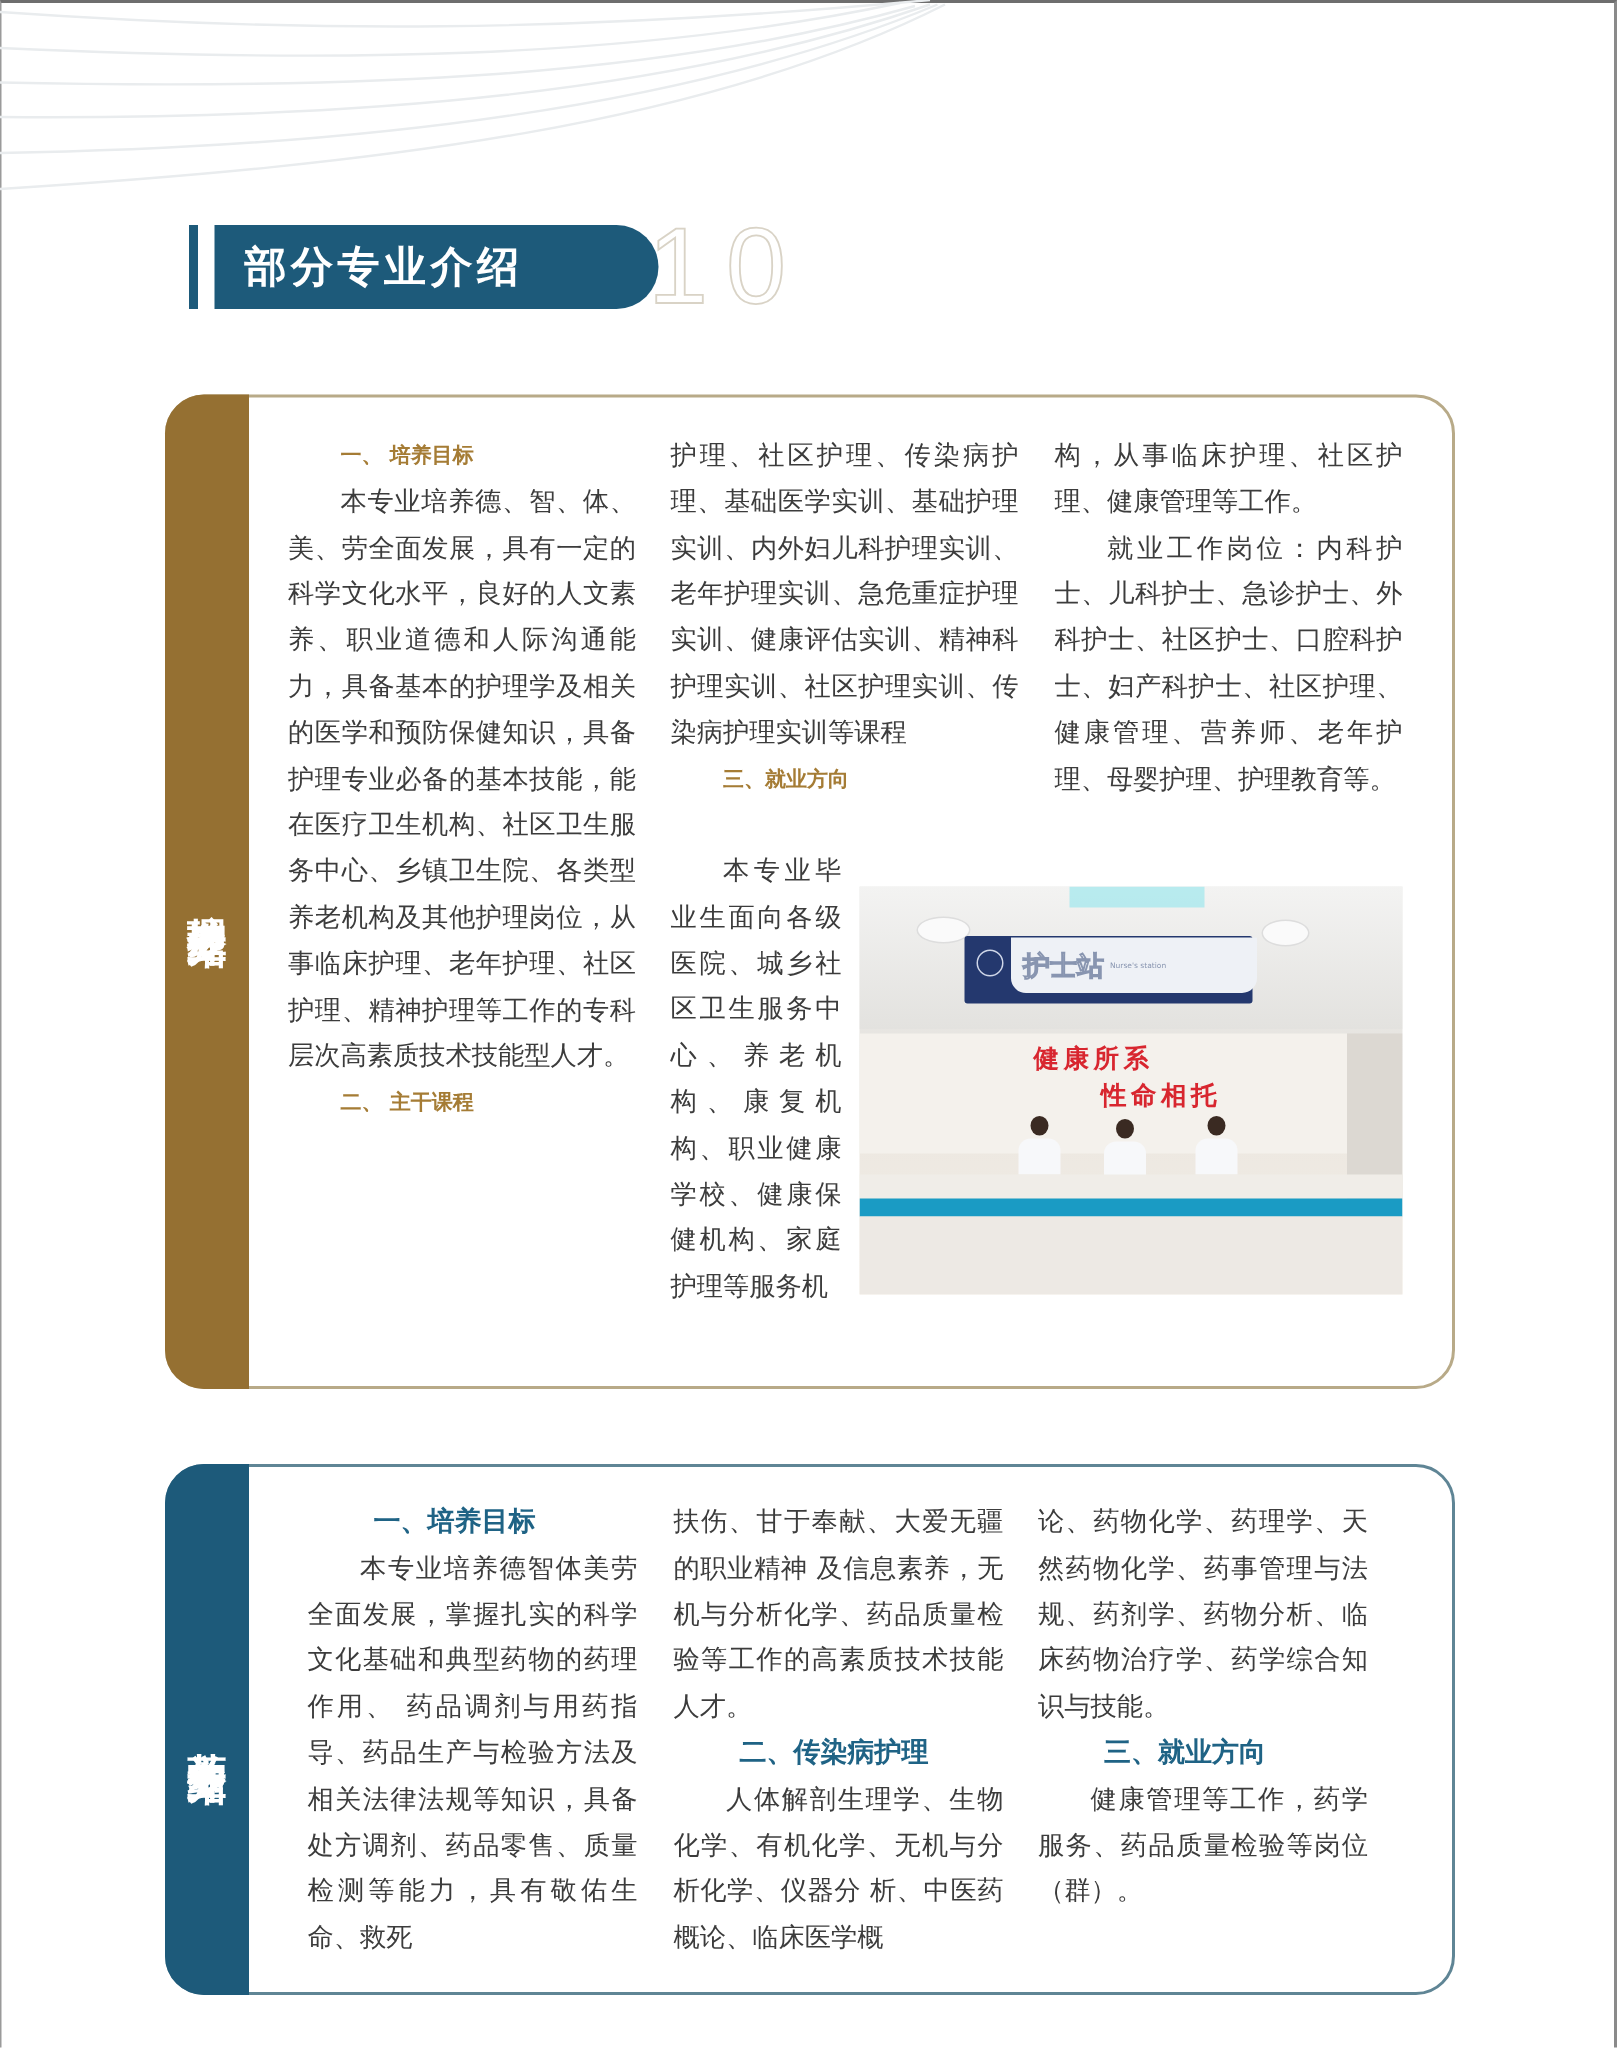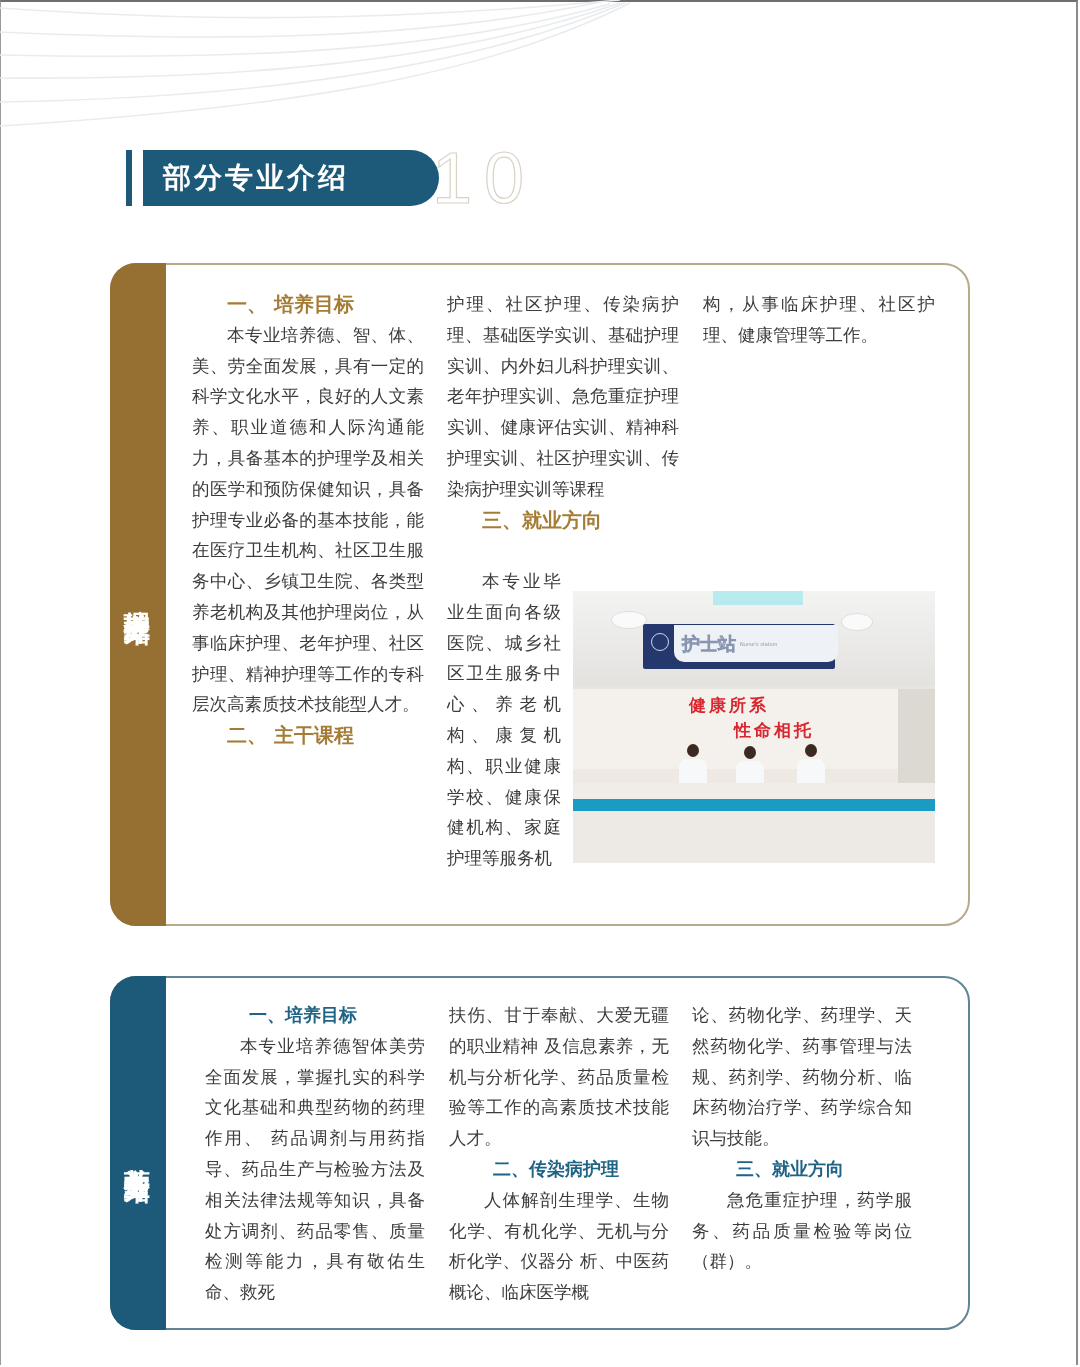--- a/index.html
+++ b/index.html
@@ -41,21 +41,21 @@
     color: #fff; font-size: 26px; font-weight: bold; letter-spacing: 2px;
   }
   .card1 { left: 110px; top: 263px; width: 860px; height: 663px; border: 2px solid #b8aa88; }
   .card1 .tab { background: #957032; left: -2px; top: -2px; bottom: -2px; }
   .card2 { left: 110px; top: 976px; width: 860px; height: 354px; border: 2px solid #5f8595; }
   .card2 .tab { background: #1d5a7a; left: -2px; top: -2px; bottom: -2px; }
 
   .col { position: absolute; font-size: 17.5px; line-height: 30.8px; color: #3c3c3c; text-align: justify; }
   .col p { margin: 0; }
   .indent { text-indent: 2em; }
-  .h-gold { color: #a57c35; font-weight: bold; font-size: 20px; }
+  .h-gold { color: #a57c35; font-weight: bold; font-size: 14px; }
   .h-blue { color: #1f6385; font-weight: bold; font-size: 18px; }
 
   .photo {
     position: absolute; left: 573px; top: 591px; width: 362px; height: 272px; overflow: hidden;
     background: linear-gradient(#eeeeec 0%, #e6e4e0 40%, #ede8e1 60%, #f1ede6 100%);
   }
 </style>
 </head>
 <body>
 
@@ -93,20 +93,21 @@
 <div class="col" style="left:447px; top:289px; width:232px;">
   <p>护理、社区护理、传染病护理、基础医学实训、基础护理实训、内外妇儿科护理实训、老年护理实训、急危重症护理实训、健康评估实训、精神科护理实训、社区护理实训、传染病护理实训等课程</p>
   <p class="h-gold" style="padding-left:35px;">三、就业方向</p>
 </div>
 <div class="col" style="left:447px; top:566px; width:114px;">
   <p class="indent">本专业毕业生面向各级医院、城乡社区卫生服务中心、养老机构、康复机构、职业健康学校、健康保健机构、家庭护理等服务机</p>
 </div>
 
 <div class="col" style="left:703px; top:289px; width:232px;">
   <p>构，从事临床护理、社区护理、健康管理等工作。</p>
+  <p class="indent">就业工作岗位：内科护士、儿科护士、急诊护士、外科护士、社区护士、口腔科护士、妇产科护士、社区护理、健康管理、营养师、老年护理、母婴护理、护理教育等。</p>
 </div>
 
 <div class="photo">
   <div style="position:absolute;left:0;top:0;width:362px;height:95px;background:linear-gradient(#f3f3f2,#e3e2df);"></div>
   <div style="position:absolute;left:140px;top:0;width:90px;height:14px;background:#a9e8ee;opacity:.8;"></div>
   <div style="position:absolute;left:38px;top:20px;width:34px;height:16px;border-radius:50%;background:#fafafa;border:1px solid #ddd;"></div>
   <div style="position:absolute;left:268px;top:22px;width:30px;height:16px;border-radius:50%;background:#fafafa;border:1px solid #ddd;"></div>
   <div style="position:absolute;left:70px;top:33px;width:192px;height:45px;background:#24386e;border-radius:2px;"></div>
   <div style="position:absolute;left:78px;top:42px;width:16px;height:16px;border-radius:50%;border:1px solid #cfd6e8;"></div>
   <div style="position:absolute;left:101px;top:34px;width:164px;height:37px;background:#eef1f6;border-radius:0 0 10px 10px;display:flex;align-items:center;padding-left:8px;box-sizing:border-box;">
@@ -148,14 +149,14 @@
 
 <div class="col" style="left:449px; top:1000px; width:220px;">
   <p>扶伤、甘于奉献、大爱无疆的职业精神 及信息素养，无机与分析化学、药品质量检验等工作的高素质技术技能人才。</p>
   <p class="h-blue" style="padding-left:44px;">二、传染病护理</p>
   <p class="indent">人体解剖生理学、生物化学、有机化学、无机与分析化学、仪器分 析、中医药概论、临床医学概</p>
 </div>
 
 <div class="col" style="left:692px; top:1000px; width:220px;">
   <p>论、药物化学、药理学、天然药物化学、药事管理与法规、药剂学、药物分析、临床药物治疗学、药学综合知识与技能。</p>
   <p class="h-blue" style="padding-left:44px;">三、就业方向</p>
-  <p class="indent">急危重症护理，药学服务、药品质量检验等岗位（群）。</p>
+  <p class="indent">健康管理等工作，药学服务、药品质量检验等岗位（群）。</p>
 </div>
 
 </body></html>

